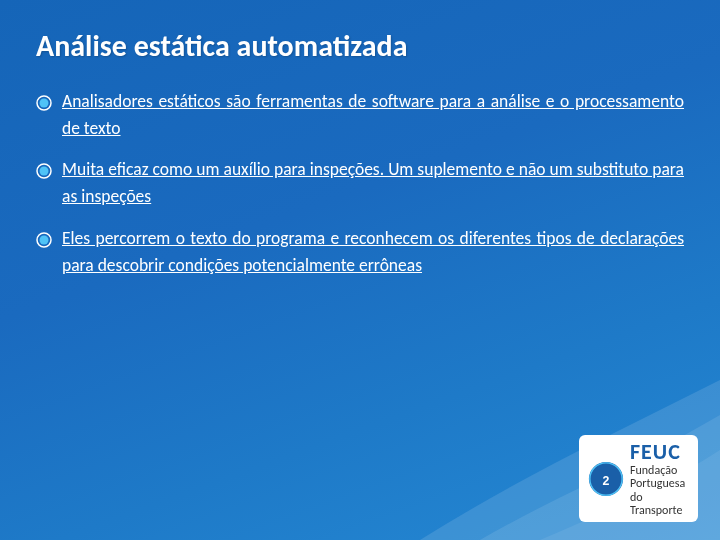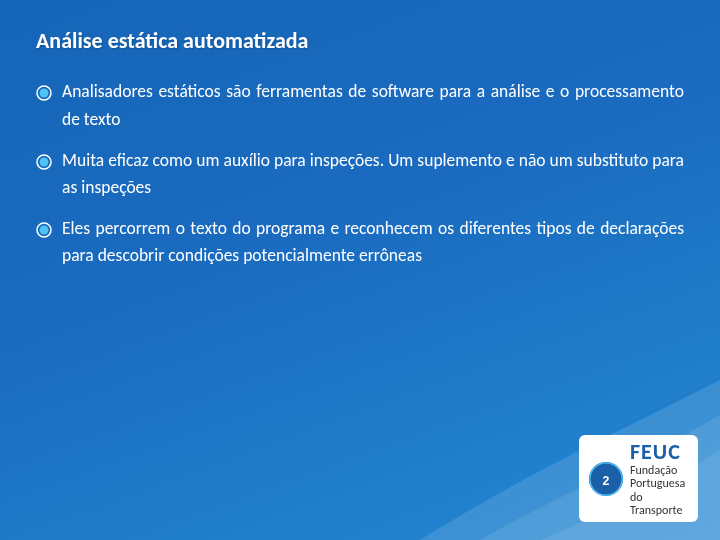--- a/index.html
+++ b/index.html
@@ -34,21 +34,21 @@
       height: 180px;
     }
 
     .swoosh svg {
       width: 100%;
       height: 100%;
     }
 
     .title {
       color: #ffffff;
-      font-size: 22px;
+      font-size: 30px;
       font-weight: bold;
       padding: 28px 36px 10px 36px;
       line-height: 1.2;
       text-shadow: 1px 1px 2px rgba(0,0,0,0.2);
     }
 
     .content-area {
       padding: 14px 36px 20px 36px;
     }
 
@@ -74,20 +74,21 @@
       height: 16px;
     }
 
     .bullet-icon svg {
       width: 16px;
       height: 16px;
     }
 
     .bullet-text {
       flex: 1;
+      text-decoration: underline;
     }
 
     
     .logo-area {
       position: absolute;
       bottom: 18px;
       right: 22px;
       display: flex;
       align-items: center;
       background: white;

